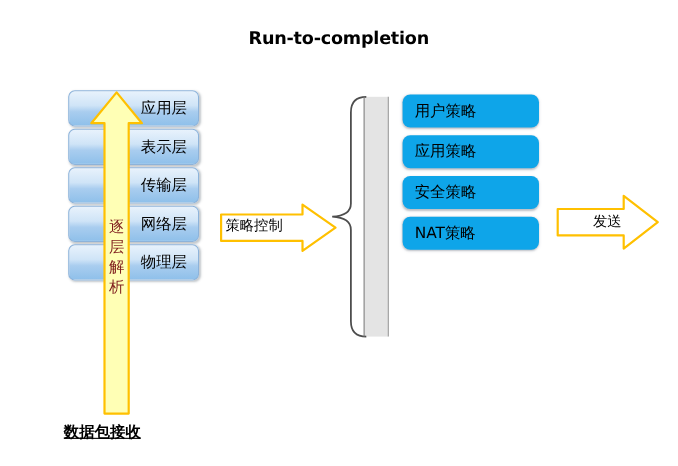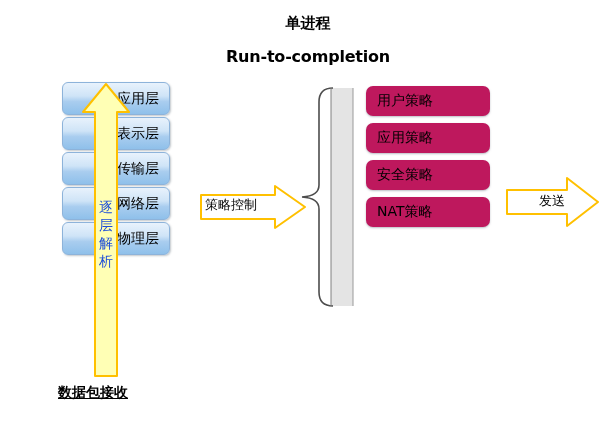--- a/index.html
+++ b/index.html
@@ -38,21 +38,21 @@
   }
 
   
   #layer-stack {
     position: absolute;
     left: 62px;
     top: 82px;
   }
   .layer-box {
     position: relative;
-    width: 108px;
+    width: 119px;
     height: 33px;
     margin-bottom: 2px;
     border: 1px solid #8db3da;
     border-radius: 6px;
     background: linear-gradient(to bottom, #e8f2fc 0%, #cfe4f7 42%, #a9cdef 60%, #8fc0ea 100%);
     box-shadow: 1px 1px 2px rgba(120,130,140,0.45);
     box-sizing: border-box;
   }
   .layer-label {
     position: absolute;
@@ -74,21 +74,21 @@
   }
   #uplink-arrow svg { display: block; }
   #uplink-arrow-label {
     position: absolute;
     left: 95px;
     top: 198px;
     width: 22px;
     text-align: center;
     font-size: 14px;
     line-height: 18px;
-    color: #1d4ed8;
+    color: #7f1d1d;
     word-break: break-all;
   }
 
   
   #packet-receive-label {
     position: absolute;
     left: 58px;
     top: 384px;
     font-size: 14px;
     font-weight: bold;
@@ -127,21 +127,21 @@
   #policy-list {
     position: absolute;
     left: 366px;
     top: 86px;
   }
   .policy-box {
     position: relative;
     width: 124px;
     height: 30px;
     margin-bottom: 7px;
-    background: #be185d;
+    background: #0ea5e9;
     border-radius: 7px;
     box-shadow: 0 1px 2px rgba(120,125,140,0.5), 0 0 0 2px #ffffff;
     box-sizing: border-box;
   }
   .policy-label {
     position: absolute;
     left: 11px;
     top: 50%;
     transform: translateY(-50%);
     font-size: 14px;
@@ -163,21 +163,20 @@
     left: 539px;
     top: 192px;
     font-size: 13px;
     white-space: nowrap;
   }
 </style>
 </head>
 <body>
 
 <div id="title-block">
-  <div class="t-line">单进程</div>
   <div class="t-line latin">Run-to-completion</div>
 </div>
 
 <div id="layer-stack">
   <div class="layer-box">
     <span class="layer-label">应用层</span>
   </div>
   <div class="layer-box">
     <span class="layer-label">表示层</span>
   </div>

